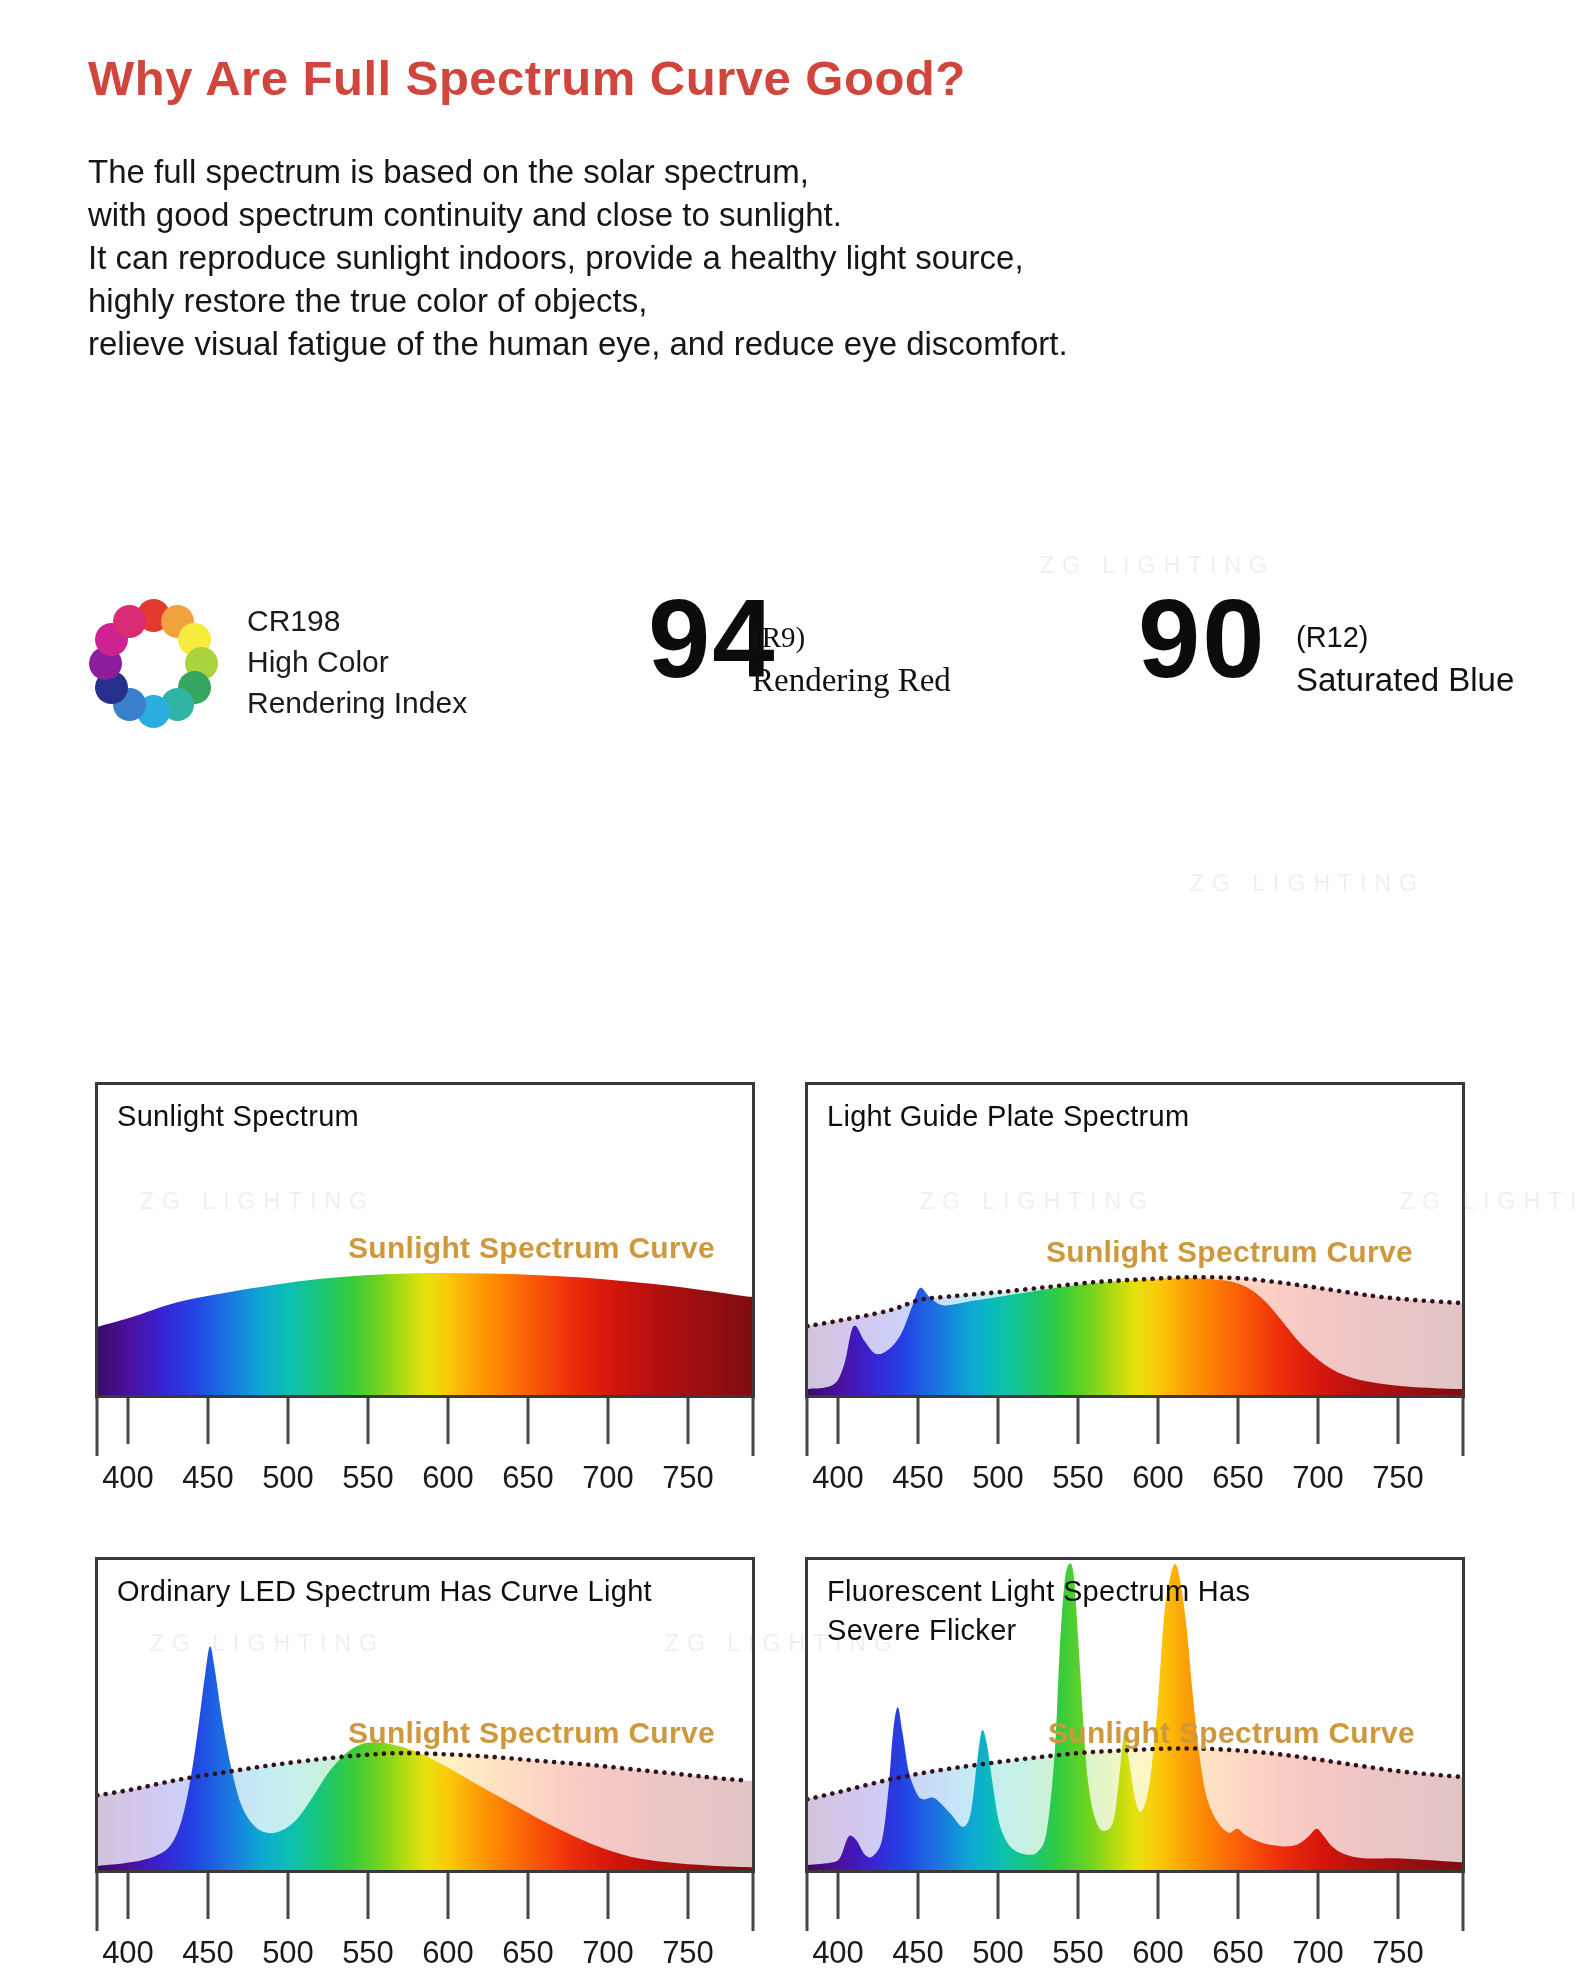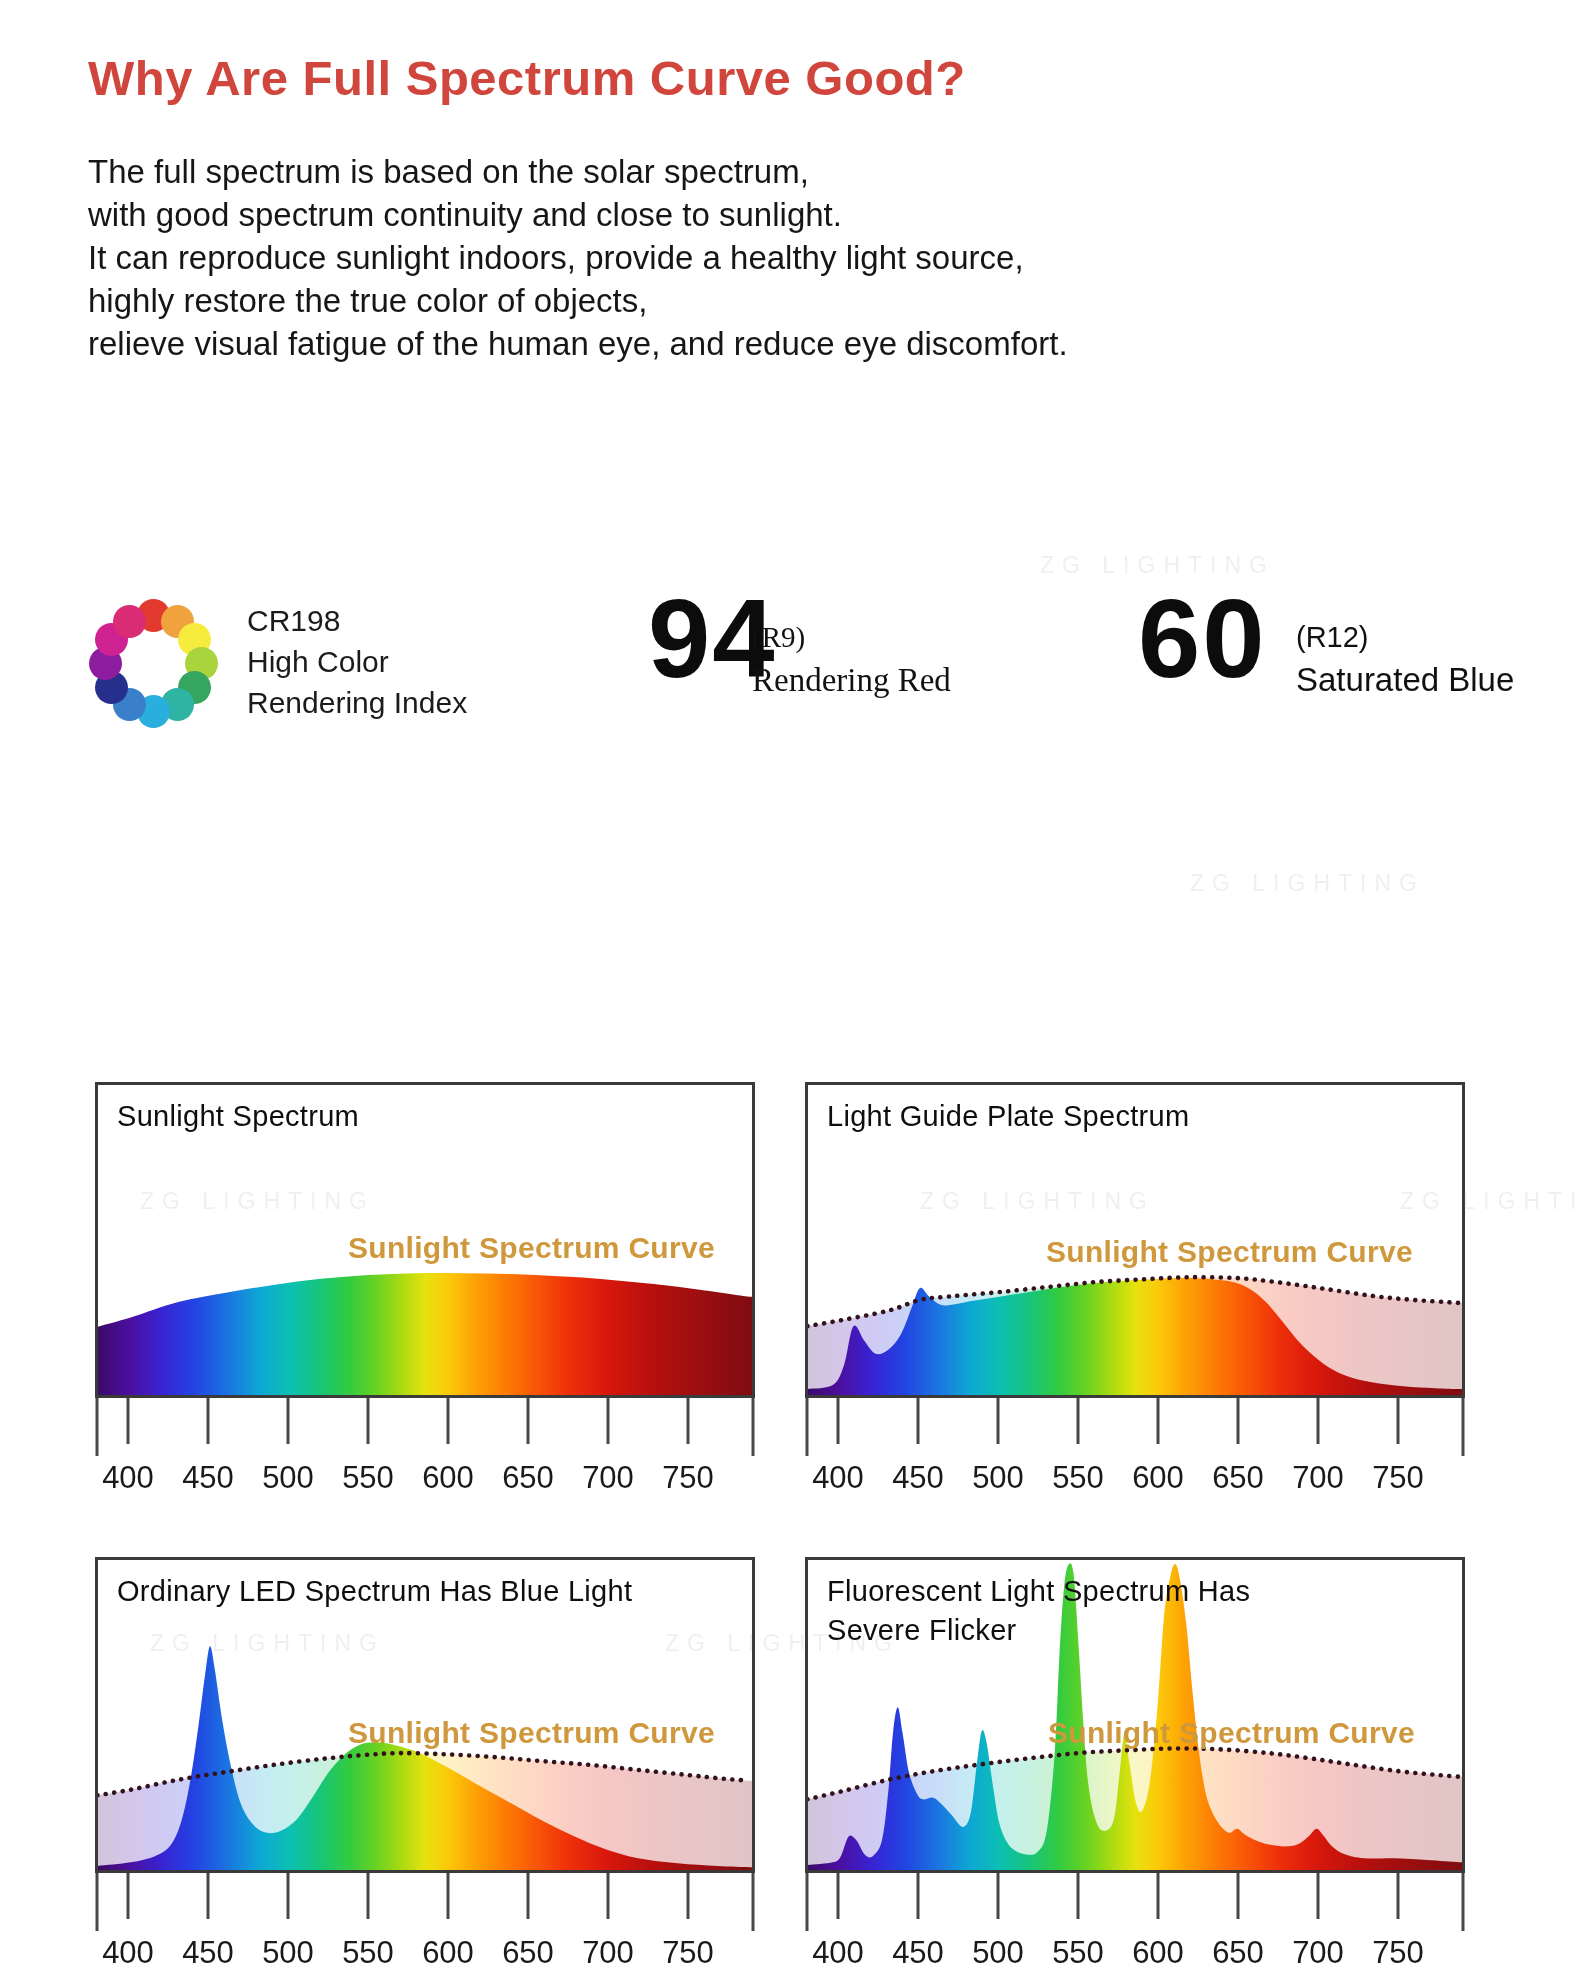--- a/index.html
+++ b/index.html
@@ -82,21 +82,21 @@
   <div class="cri-text">CR198
 High Color
 Rendering Index</div>
 
   <div class="big-num" style="left:648px;">94</div>
   <div class="num-sub" style="left:752px;font-family:Liberation Serif, serif;">
     <div class="code">(R9)</div>
     <div class="slabel">Rendering Red</div>
   </div>
 
-  <div class="big-num" style="left:1138px;">60</div>
+  <div class="big-num" style="left:1138px;">90</div>
   <div class="num-sub" style="left:1296px;">
     <div class="code">(R12)</div>
     <div class="slabel">Saturated Blue</div>
   </div>
 
 
   <div class="chart" style="left:95px;top:1082px;">
     <div class="chart-box">
       <svg class="plot" viewBox="0 0 660 310" preserveAspectRatio="none">
           <defs>
@@ -241,21 +241,21 @@
               <stop offset="0.78" stop-color="#d6170c"></stop>
               <stop offset="0.85" stop-color="#b50f0e"></stop>
               <stop offset="0.93" stop-color="#970e10"></stop>
               <stop offset="1" stop-color="#7e0c10"></stop>
             </linearGradient>
           </defs>
           <path d="M -0.6 235.3 C 5.0 234.4, 19.4 232.3, 33.0 229.7 C 46.6 227.1, 65.0 222.7, 81.0 219.8 C 97.0 216.8, 113.0 214.5, 129.0 212.0 C 145.0 209.6, 161.0 207.1, 177.0 204.9 C 193.0 202.7, 210.3 200.6, 225.0 199.0 C 239.7 197.4, 251.7 196.3, 265.0 195.3 C 278.3 194.3, 290.3 193.3, 305.0 193.1 C 319.7 193.0, 337.0 193.7, 353.0 194.4 C 369.0 195.0, 385.0 196.0, 401.0 197.2 C 417.0 198.3, 433.0 199.9, 449.0 201.2 C 465.0 202.5, 481.0 203.5, 497.0 204.9 C 513.0 206.4, 529.0 208.2, 545.0 209.9 C 561.0 211.5, 578.3 213.3, 593.0 214.8 C 607.7 216.3, 622.3 217.9, 633.0 218.9 C 643.7 219.8, 653.0 220.4, 657.0 220.7 L 662 220.7 L 662 310 L -2 310 Z" fill="url(#grad-2)" fill-opacity="0.24"></path>
           <path d="M -0.6 306.0 C 5.0 305.4, 23.4 303.9, 33.0 302.3 C 42.6 300.6, 50.3 299.2, 57.0 296.4 C 63.7 293.6, 68.5 291.4, 73.0 285.5 C 77.5 279.6, 80.7 272.5, 84.2 261.0 C 87.7 249.5, 90.9 233.1, 93.8 216.7 C 96.7 200.3, 99.4 179.9, 101.8 162.8 C 104.2 145.6, 106.3 126.5, 108.2 113.8 C 110.1 101.0, 111.4 87.0, 113.0 86.2 C 114.6 85.4, 115.7 96.0, 117.8 108.8 C 119.9 121.6, 122.9 145.5, 125.8 162.8 C 128.7 180.0, 132.2 198.1, 135.4 212.0 C 138.6 225.9, 141.3 237.1, 145.0 246.1 C 148.7 255.1, 153.5 261.5, 157.8 266.0 C 162.1 270.4, 166.1 272.0, 170.6 272.8 C 175.1 273.6, 179.9 273.0, 185.0 270.6 C 190.1 268.3, 195.7 264.5, 201.0 258.9 C 206.3 253.2, 211.7 244.3, 217.0 236.5 C 222.3 228.7, 227.7 219.1, 233.0 212.0 C 238.3 205.0, 243.7 199.0, 249.0 194.4 C 254.3 189.8, 259.7 186.4, 265.0 184.4 C 270.3 182.5, 275.7 182.6, 281.0 182.6 C 286.3 182.6, 290.9 183.2, 297.0 184.4 C 303.1 185.7, 311.1 187.9, 317.8 190.3 C 324.5 192.8, 329.8 195.4, 337.0 199.0 C 344.2 202.6, 353.0 207.6, 361.0 212.0 C 369.0 216.5, 375.7 220.5, 385.0 225.7 C 394.3 230.9, 406.3 237.5, 417.0 243.3 C 427.7 249.2, 438.3 255.5, 449.0 261.0 C 459.7 266.5, 470.3 271.8, 481.0 276.5 C 491.7 281.3, 502.3 285.9, 513.0 289.5 C 523.7 293.2, 533.0 295.9, 545.0 298.2 C 557.0 300.5, 571.7 301.9, 585.0 303.2 C 598.3 304.5, 613.0 305.3, 625.0 306.0 C 637.0 306.6, 651.7 307.0, 657.0 307.2 L 662 307.2 L 662 310 L -2 310 Z" fill="url(#grad-2)"></path>
           <path d="M -0.6 235.3 C 5.0 234.4, 19.4 232.3, 33.0 229.7 C 46.6 227.1, 65.0 222.7, 81.0 219.8 C 97.0 216.8, 113.0 214.5, 129.0 212.0 C 145.0 209.6, 161.0 207.1, 177.0 204.9 C 193.0 202.7, 210.3 200.6, 225.0 199.0 C 239.7 197.4, 251.7 196.3, 265.0 195.3 C 278.3 194.3, 290.3 193.3, 305.0 193.1 C 319.7 193.0, 337.0 193.7, 353.0 194.4 C 369.0 195.0, 385.0 196.0, 401.0 197.2 C 417.0 198.3, 433.0 199.9, 449.0 201.2 C 465.0 202.5, 481.0 203.5, 497.0 204.9 C 513.0 206.4, 529.0 208.2, 545.0 209.9 C 561.0 211.5, 578.3 213.3, 593.0 214.8 C 607.7 216.3, 622.3 217.9, 633.0 218.9 C 643.7 219.8, 653.0 220.4, 657.0 220.7" fill="none" stroke="#33121c" stroke-width="4.6" stroke-dasharray="0.1 8.5" stroke-linecap="round"></path>
         </svg>
-      <div class="chart-title">Ordinary LED Spectrum Has Blue Light</div>
+      <div class="chart-title">Ordinary LED Spectrum Has Curve Light</div>
       <div class="curve-label" style="left: 250px; top: 156px; color: rgb(207, 152, 61);">Sunlight Spectrum Curve</div>
     </div>
     <svg class="axis" viewBox="0 0 660 100">
         <g>
           <line x1="2" y1="0" x2="2" y2="58" stroke="#474747" stroke-width="3"></line>
           <line x1="658" y1="0" x2="658" y2="58" stroke="#474747" stroke-width="3"></line>
           <line x1="33" y1="0" x2="33" y2="46" stroke="#474747" stroke-width="3"></line>
           <line x1="113" y1="0" x2="113" y2="46" stroke="#474747" stroke-width="3"></line>
           <line x1="193" y1="0" x2="193" y2="46" stroke="#474747" stroke-width="3"></line>
           <line x1="273" y1="0" x2="273" y2="46" stroke="#474747" stroke-width="3"></line>

